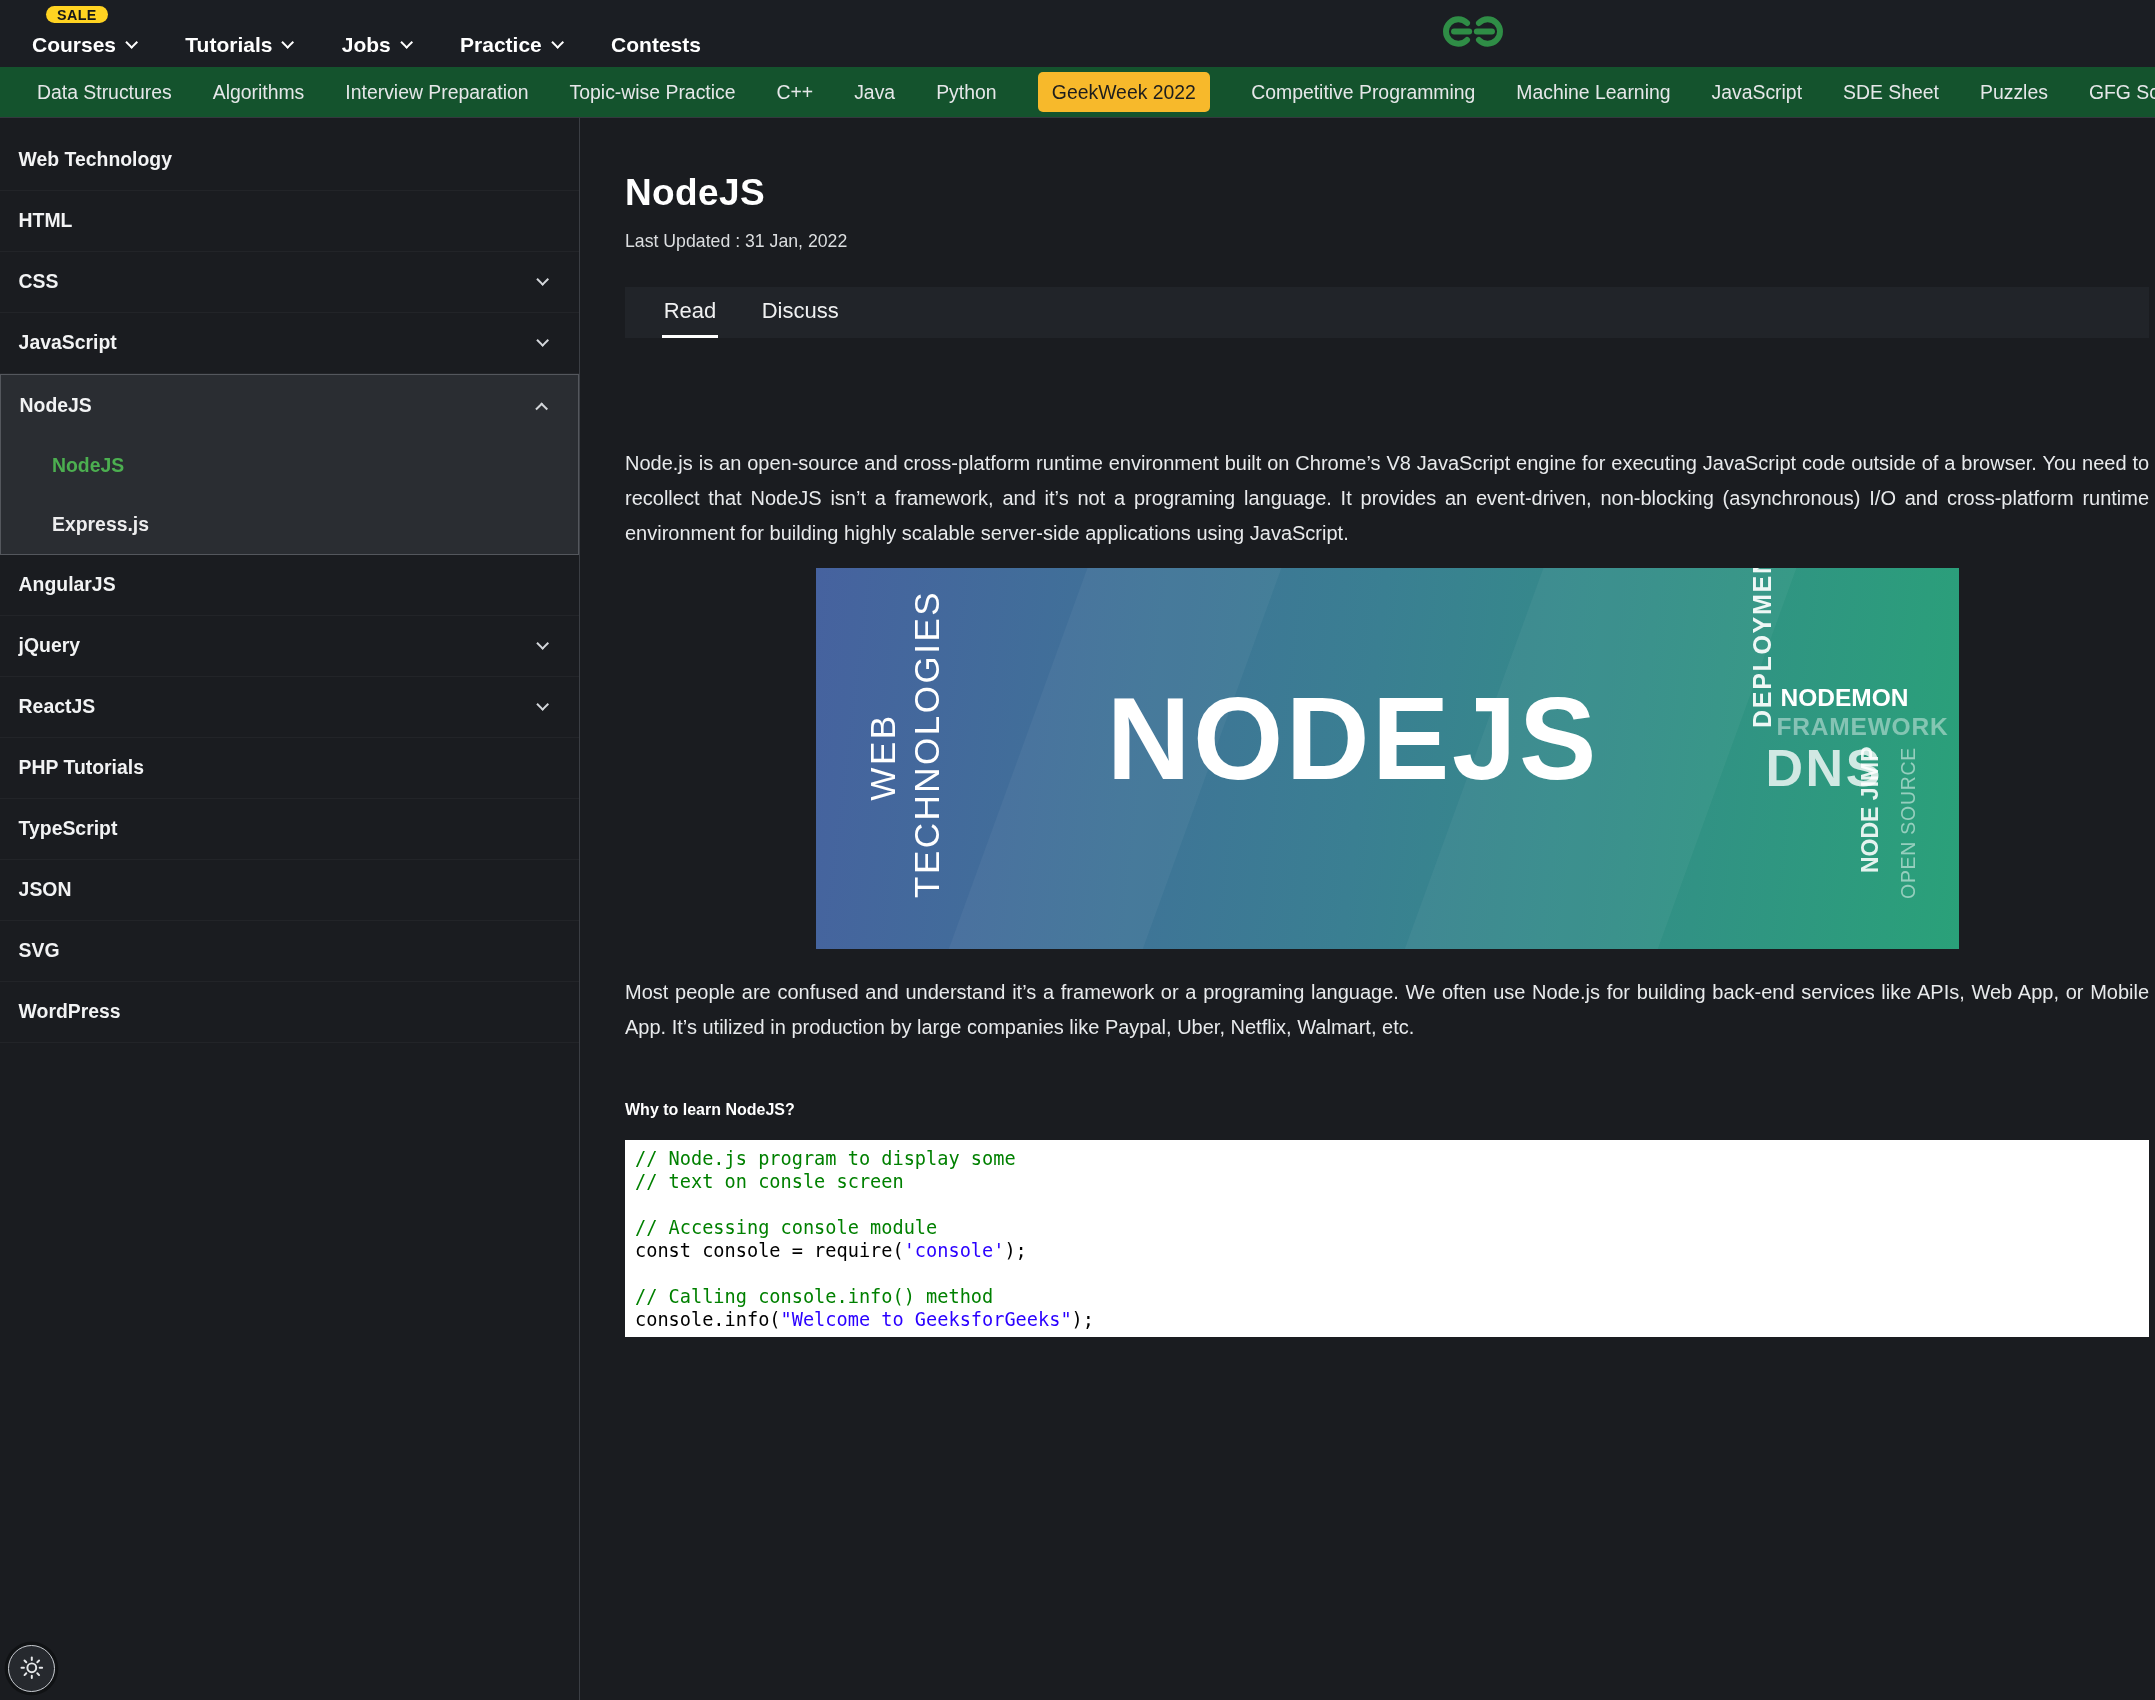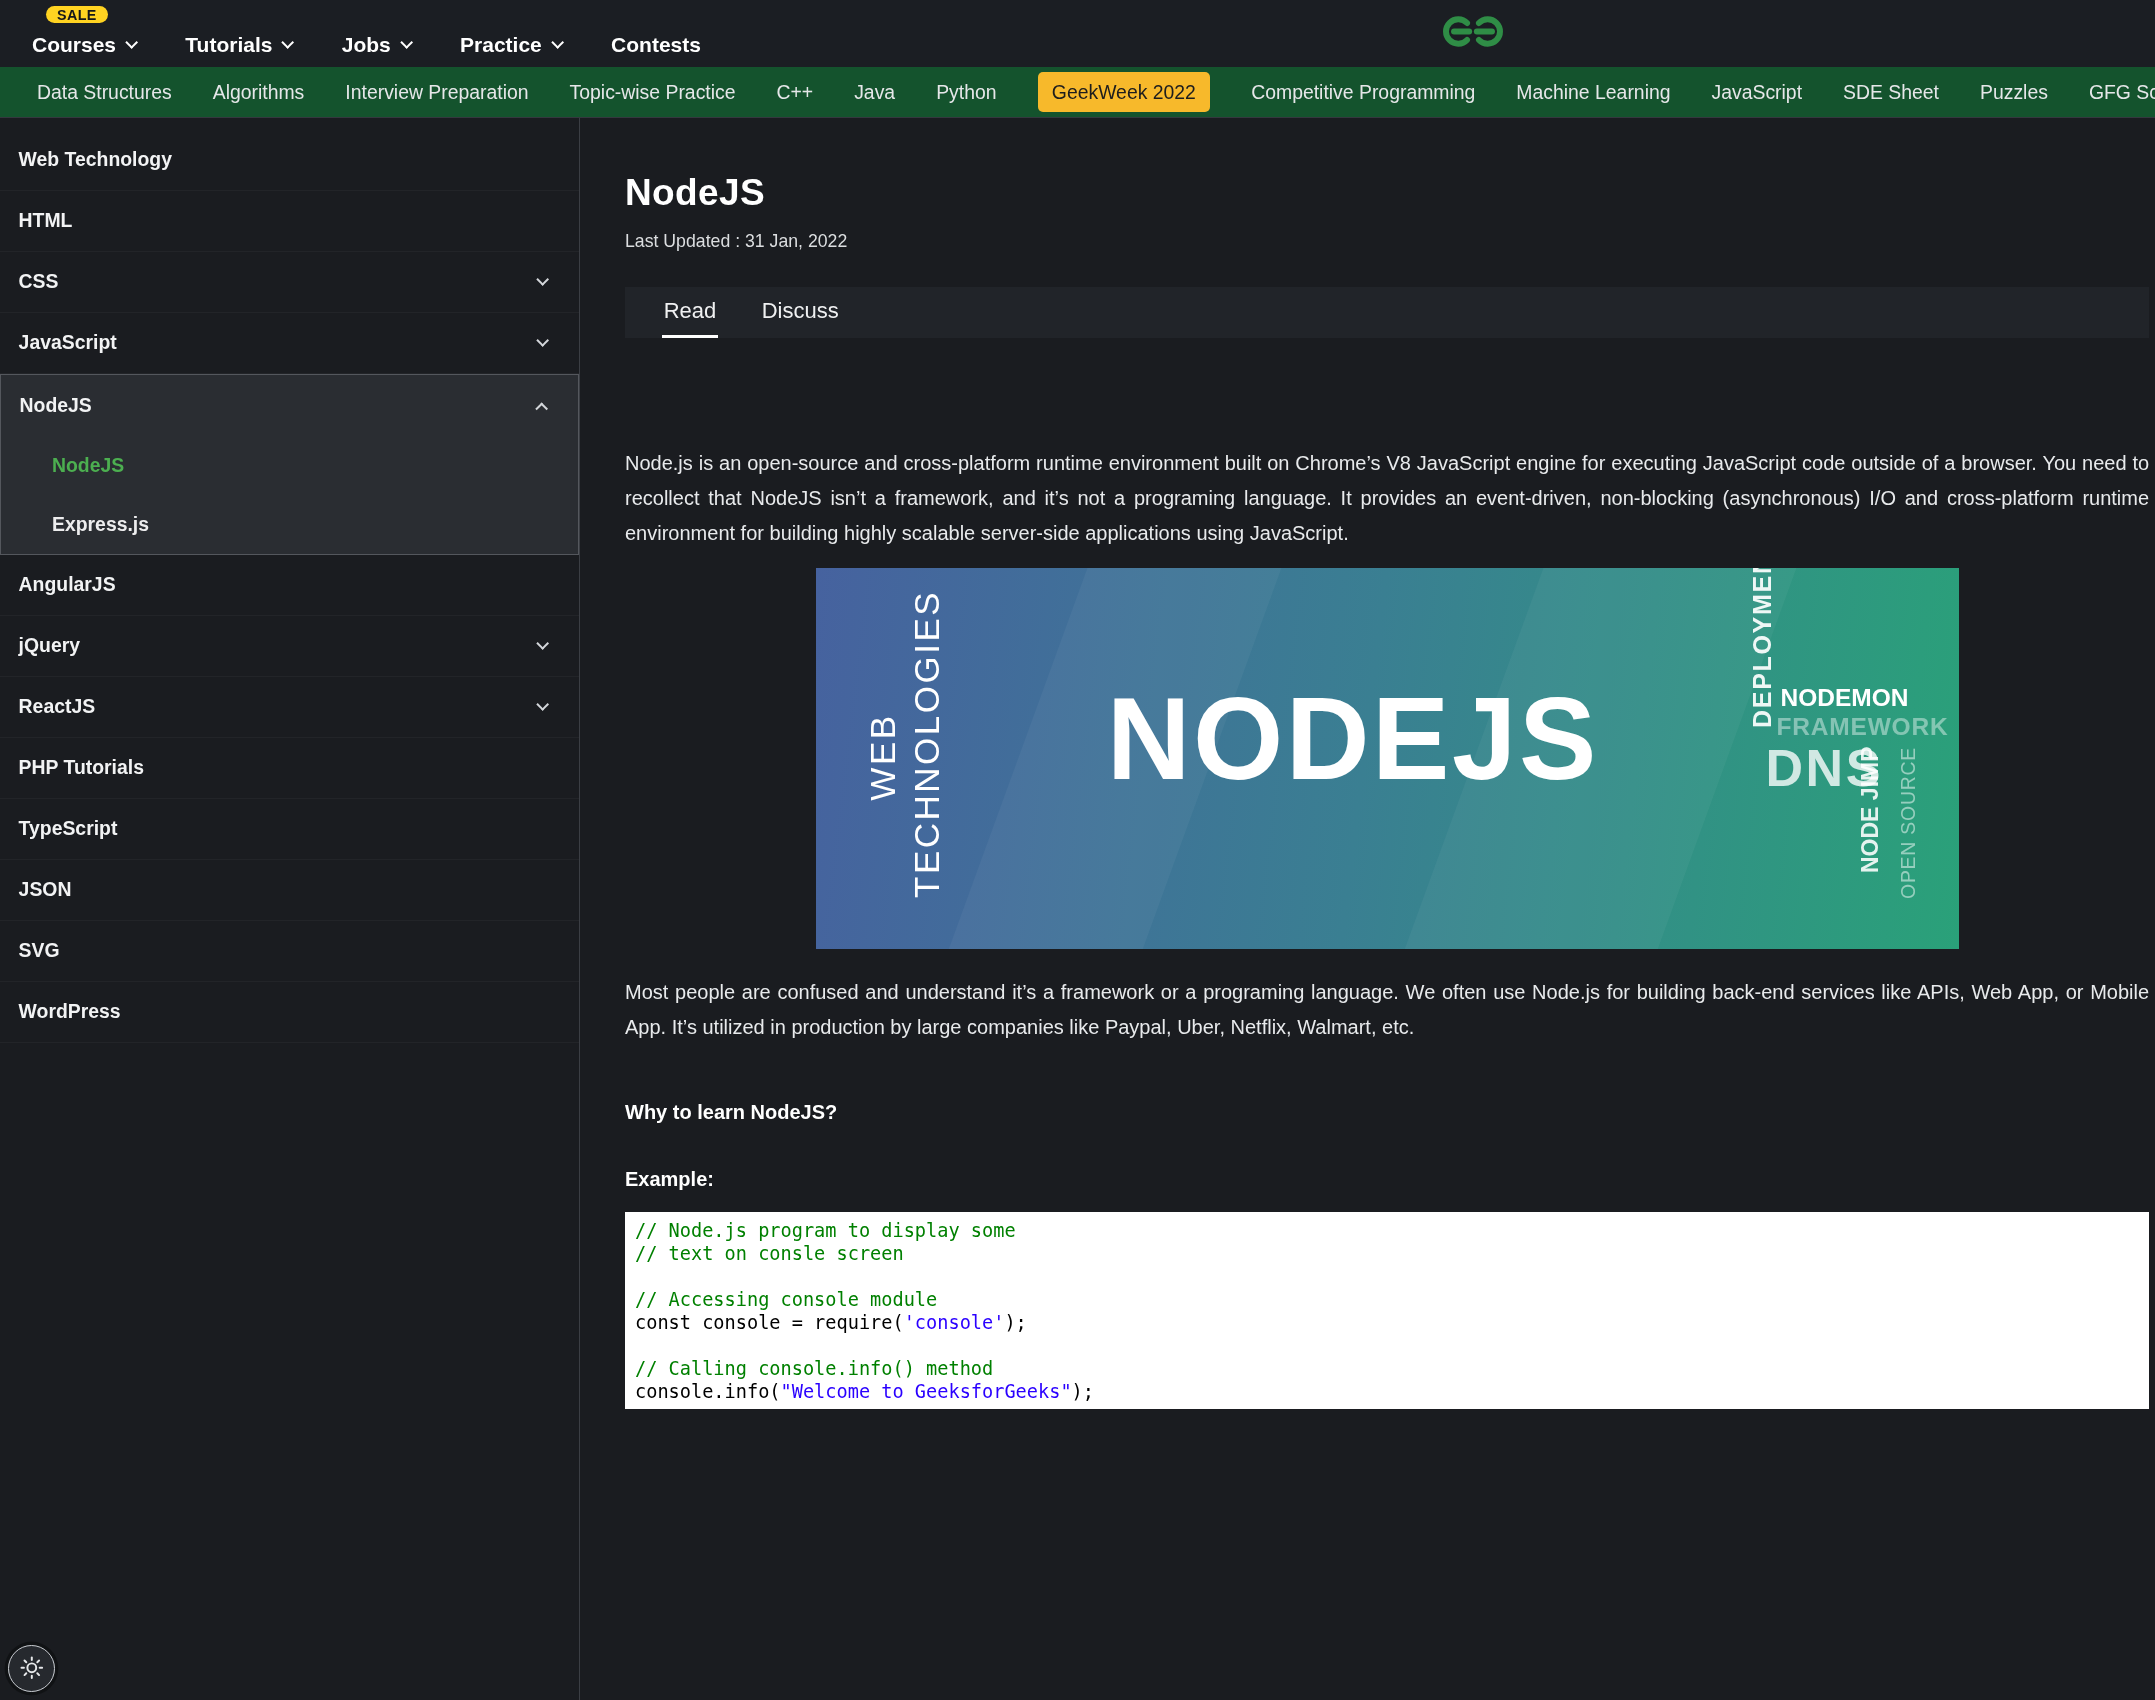--- a/index.html
+++ b/index.html
@@ -68,21 +68,21 @@
   .bw{position:absolute;color:#fff;white-space:nowrap}
   .vert{writing-mode:vertical-rl;transform:rotate(180deg)}
   .bw.deployment{left:932px;top:15px;height:145px;font-size:25px;font-weight:700;letter-spacing:1.7px;color:rgba(255,255,255,.92)}
   .bw.nodemon{left:965px;top:116px;font-size:24.5px;font-weight:700}
   .bw.framework{left:961px;top:145px;font-size:24.5px;font-weight:600;color:rgba(255,255,255,.42);letter-spacing:0.8px}
   .bw.dns{left:950px;top:170px;font-size:52px;font-weight:800;color:rgba(255,255,255,.78);letter-spacing:2.5px}
   .bw.nodejimp{left:1041px;top:173px;height:132px;font-size:23px;font-weight:700;color:rgba(255,255,255,.88)}
   .bw.opensource{left:1081px;top:179px;height:152px;font-size:19.4px;font-weight:500;color:rgba(255,255,255,.5);letter-spacing:0.8px}
 
   
-  .why{margin-top:56px;font-size:20px;font-weight:700;color:#fff}
+  .why{margin-top:56px;font-size:16px;font-weight:700;color:#fff}
   .why-list{margin-top:17px;padding-left:52px;font-size:20px;line-height:32px;color:#e8eaec}
   .example-label{margin-top:44px;font-size:20px;font-weight:700;color:#fff}
   .codeblock{margin-top:21px;background:#fff;padding:6.7px 10px;
     font-family:"DejaVu Sans Mono","Liberation Mono",monospace;font-size:18.6px;line-height:23px}
   .code-line{min-height:23px;white-space:pre}
   .tok-comment{color:var(--code-comment)}
   .tok-string{color:var(--code-string)}
   .tok-plain{color:var(--code-plain)}
   .steps{margin-top:22px}
 
@@ -228,21 +228,20 @@
       <div class="bw framework">FRAMEWORK</div>
       <div class="bw dns">DNS</div>
       <div class="bw vert nodejimp">NODE JIMP</div>
       <div class="bw vert opensource">OPEN SOURCE</div>
     </div>
 
     <p class="para para2">Most people are confused and understand it’s a framework or a programing language. We often use Node.js for building back-end services like APIs, Web App, or Mobile App. It’s utilized in production by large companies like Paypal, Uber, Netflix, Walmart, etc.</p>
 
     <h3 class="why">Why to learn NodeJS?</h3>
 
-    <h3 class="example-label">Example:</h3>
 
     <div class="codeblock">
       <div class="code-line"><span class="tok-comment">// Node.js program to display some</span></div>
       <div class="code-line"><span class="tok-comment">// text on consle screen</span></div>
       <div class="code-line"></div>
       <div class="code-line"><span class="tok-comment">// Accessing console module</span></div>
       <div class="code-line"><span class="tok-plain">const console = require(</span><span class="tok-string">'console'</span><span class="tok-plain">);</span></div>
       <div class="code-line"></div>
       <div class="code-line"><span class="tok-comment">// Calling console.info() method</span></div>
       <div class="code-line"><span class="tok-plain">console.info(</span><span class="tok-string">"Welcome to GeeksforGeeks"</span><span class="tok-plain">);</span></div>

